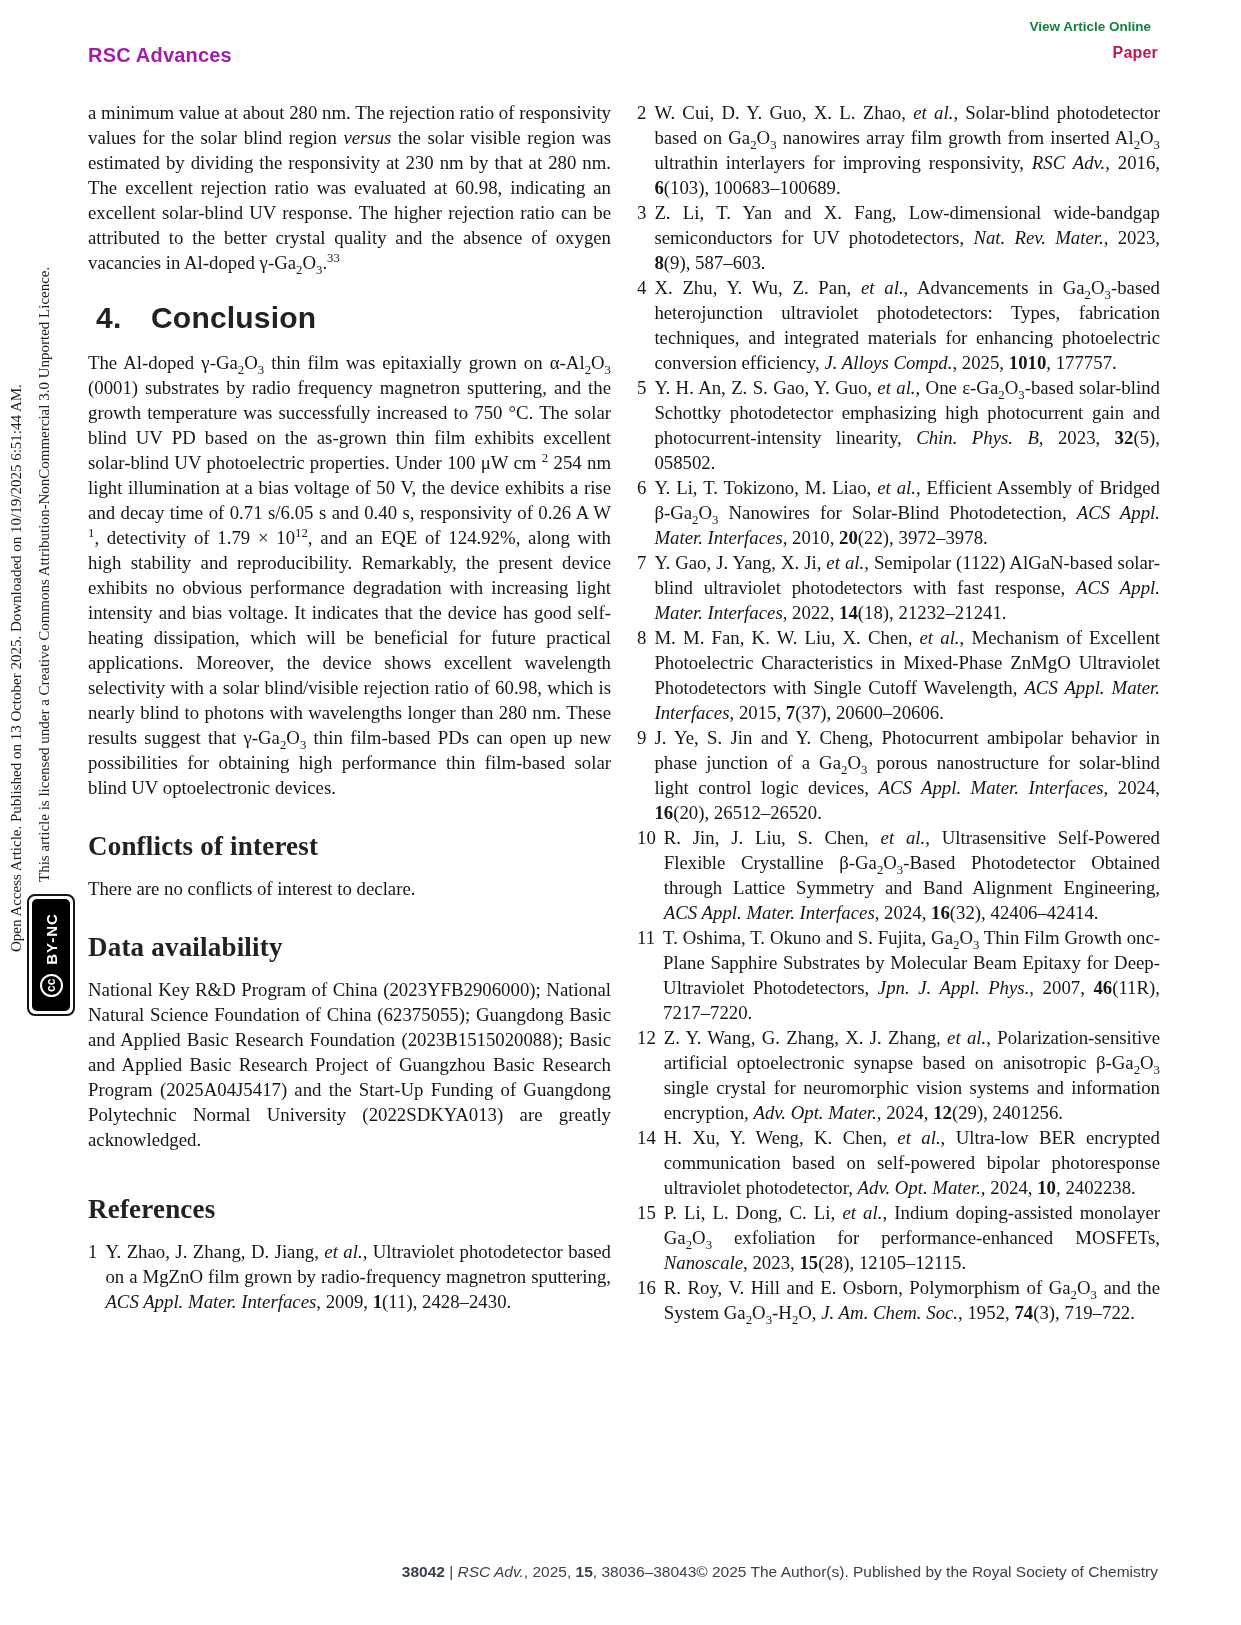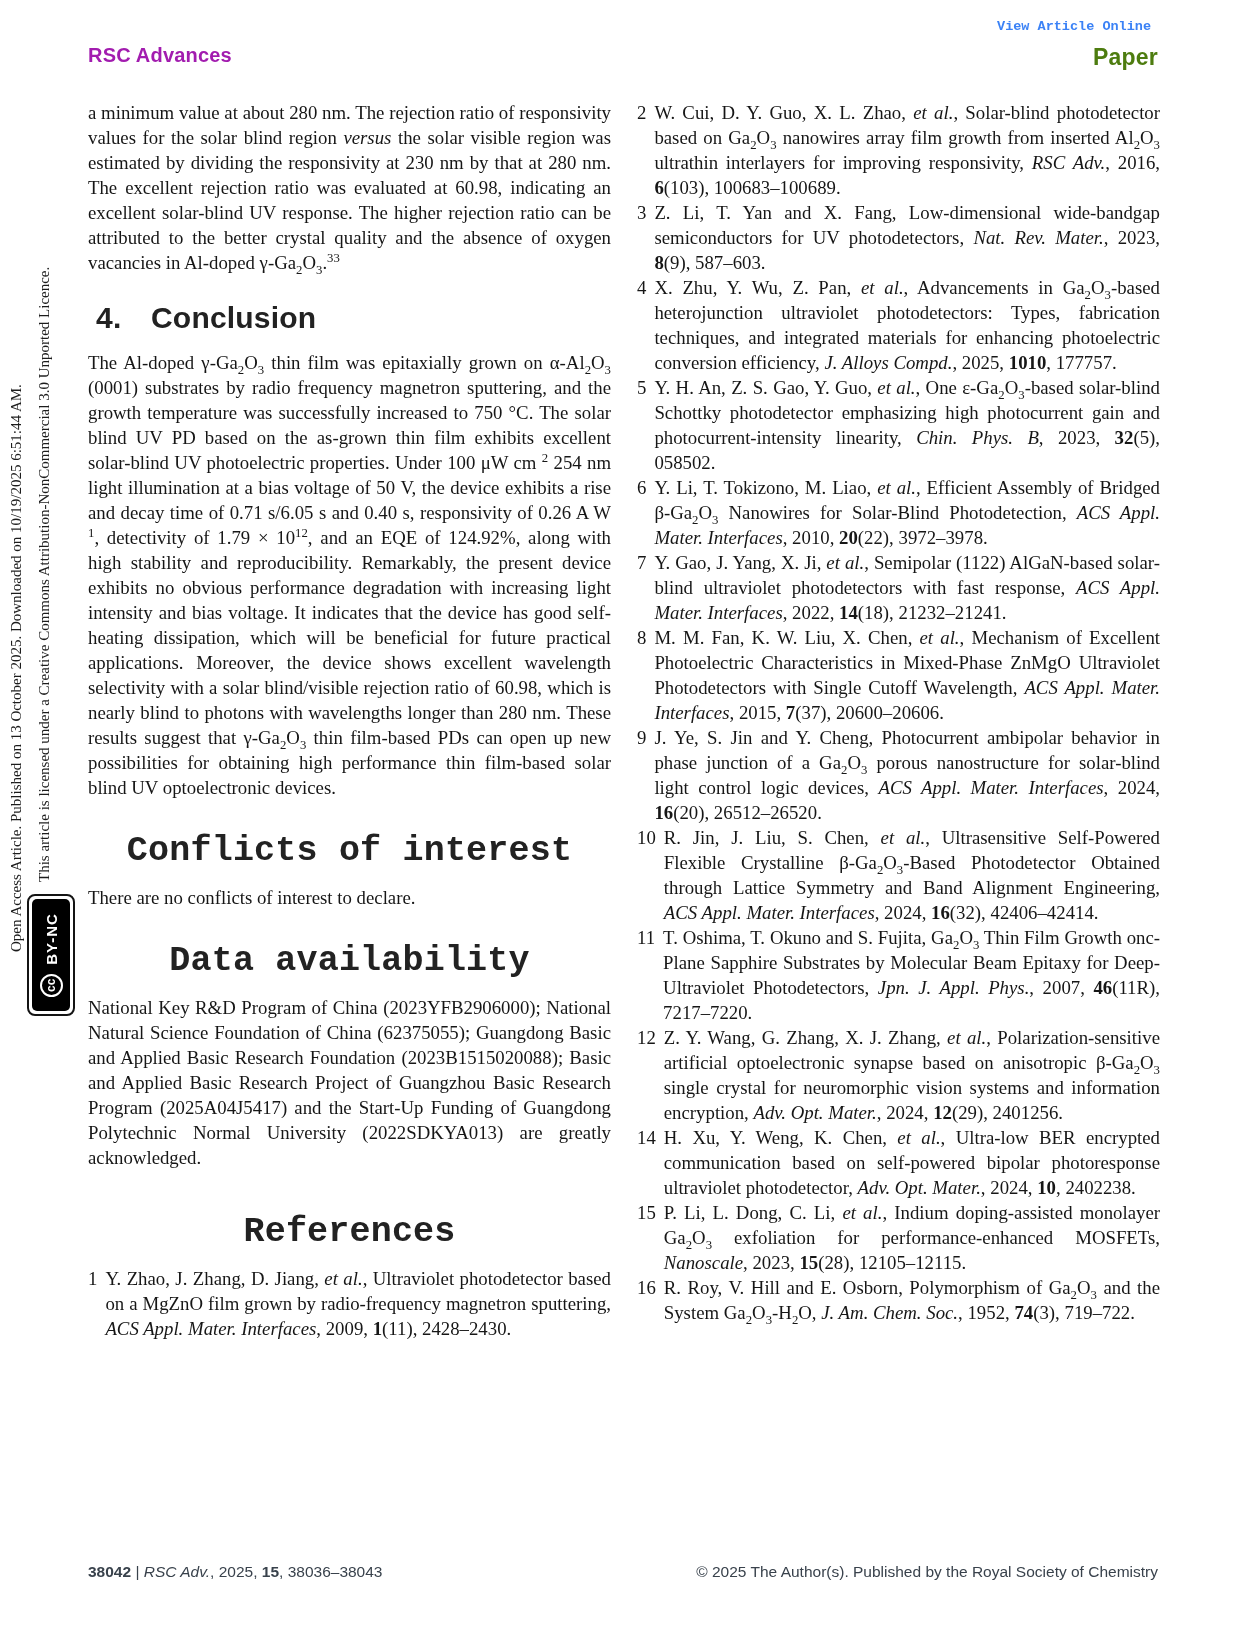--- a/index.html
+++ b/index.html
@@ -3,32 +3,32 @@
 <meta charset="utf-8">
 <style>
   html,body { margin:0; padding:0; background:#ffffff; }
   .page {
     position:relative; width:1241px; height:1625px; background:#ffffff;
     font-family:"Liberation Serif", serif; color:#161616; overflow:hidden;
   }
   
   .vao {
     position:absolute; top:19px; right:90px;
-    font-family:Liberation Mono, monospace; font-weight:bold;
-    font-size:13.5px; color:#3b82f6;
+    font-family:Liberation Sans, sans-serif; font-weight:bold;
+    font-size:13.5px; color:#15803d;
   }
   .journal {
     position:absolute; top:44px; left:88px;
     font-family:"Liberation Sans", sans-serif; font-weight:bold;
     font-size:20px; color:#a21caf; letter-spacing:0.2px;
   }
   .ptype {
     position:absolute; top:44px; right:83px;
     font-family:"Liberation Sans", sans-serif; font-weight:bold;
-    font-size:23px; color:#4d7c0f; letter-spacing:0.2px;
+    font-size:16px; color:#be185d; letter-spacing:0.2px;
   }
   
   .rot {
     position:absolute; transform-origin:0 0; transform:rotate(-90deg);
     white-space:nowrap; font-size:15px; color:#1c1c1c;
     font-family:"Liberation Serif", serif;
   }
   .rot-outer { left:8px;  top:952px; }
   .rot-inner { left:36px; top:882px; }
   .cc-badge-wrap {
@@ -61,39 +61,39 @@
     margin:0; font-size:18.8px; line-height:25px; text-align:justify;
     color:#161616;
   }
   sub, sup { font-size:68%; line-height:0; }
   .h1 {
     margin:26px 0 15px 8px; font-family:"Liberation Sans", sans-serif;
     font-weight:bold; font-size:30px; color:#222222; letter-spacing:0.2px;
   }
   .h1 .hnum { display:inline-block; width:55px; }
   .h2 {
-    margin:31px 0 14px 0; font-family:Liberation Mono, monospace;
-    font-weight:bold; font-size:35px; color:#222222; letter-spacing:0.2px;text-align:center;
+    margin:31px 0 14px 0; font-family:Liberation Serif, serif;
+    font-weight:bold; font-size:27px; color:#222222; letter-spacing:0.2px;
   }
   .h2-refs { margin-top:42px; }
   
   .refs { margin:0; padding:0; }
   .ref { display:flex; margin:0; }
   .refnum {
     flex:0 0 auto; margin-right:8px; font-size:18.8px; line-height:25px;
     color:#161616;
   }
   .reftext {
     flex:1 1 auto; font-size:18.8px; line-height:25px; text-align:justify;
     color:#161616;
   }
   
   .footer {
     position:absolute; top:1563px; left:88px; right:83px;
-    display:flex; justify-content:space-between; align-items:baseline;
+    display:flex; justify-content:flex-end; align-items:baseline;
     font-family:"Liberation Sans", sans-serif; font-size:15.5px; color:#39424c;
   }
   .foot-left b { font-weight:bold; }
 </style>
 </head>
 <body>
 
 <div class="page">
 
   <div>

